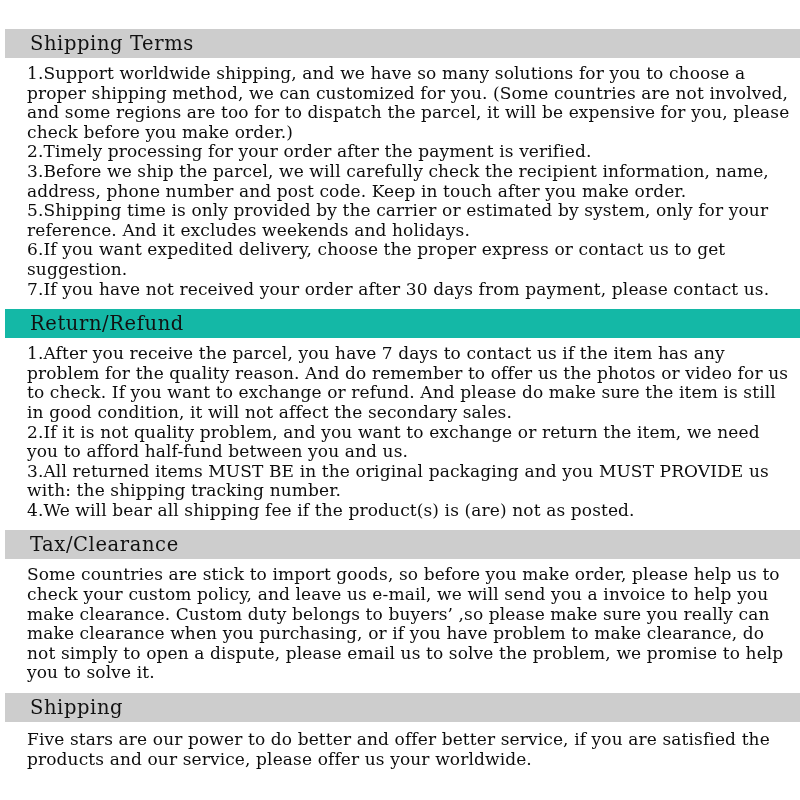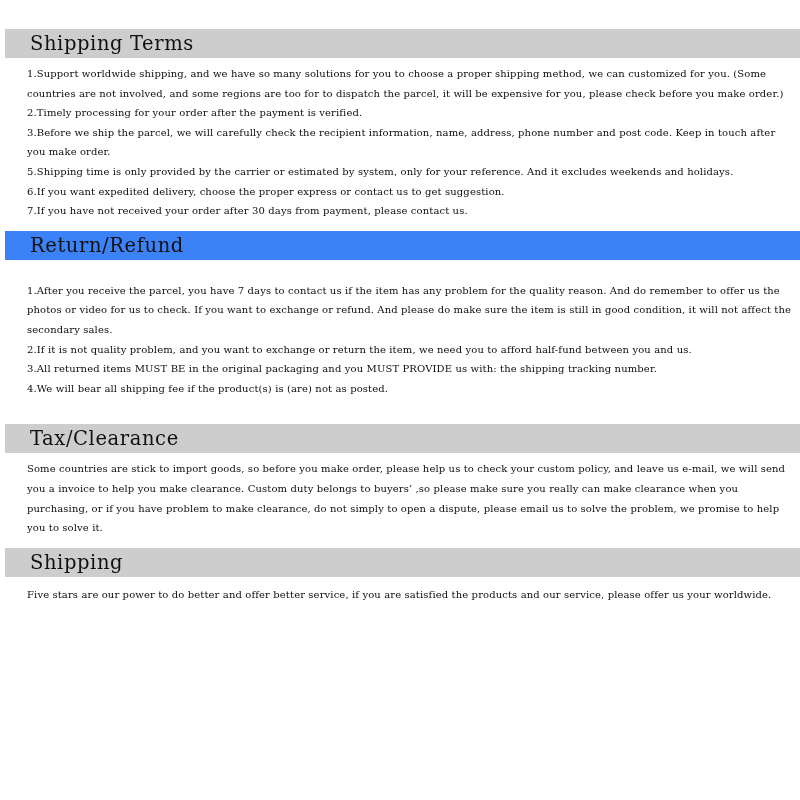--- a/index.html
+++ b/index.html
@@ -35,37 +35,37 @@
     color: #111111;
     font-family: "DejaVu Serif", "Liberation Serif", serif;
     white-space: nowrap;
     overflow: hidden;
   }
   .section-body {
     padding-left: 27px;
     padding-right: 6px;
     padding-top: 6px;
     padding-bottom: 6px;
-    font-size: 10px;
+    font-size: 17px;
     line-height: 19.6px;
     font-family: "DejaVu Serif", "Liberation Serif", serif;
     color: #0d0d0d;
     letter-spacing: 0.12px;
   }
   .para {
     margin: 0;
     padding: 0;
     white-space: pre-wrap;
     word-break: normal;
   }
   
   .sec-shipping .section-body { padding-top: 6px; }
   .sec-return   .section-header { margin-top: 4px; }
-  .sec-return   .section-body { padding-top: 21px; }
-  .sec-tax      .section-header { margin-top: 20px; }
+  .sec-return   .section-body { padding-top: 6px; }
+  .sec-tax      .section-header { margin-top: 4px; }
   .sec-tax      .section-body { }
   .sec-feedback .section-header { margin-top: 4px; }
   .sec-feedback .section-body { padding-top: 8px; }
 </style>
 </head>
 <body style="background: rgb(255, 255, 255); color: rgb(13, 13, 13);">
 
 <div class="page">
 
   <section class="section sec-shipping">
@@ -74,21 +74,21 @@
       <p class="para">1.Support worldwide shipping, and we have so many solutions for you to choose a proper shipping method, we can customized for you. (Some countries are not involved, and some regions are too for to dispatch the parcel, it will be expensive for you, please check before you make order.)
 2.Timely processing for your order after the payment is verified.
 3.Before we ship the parcel, we will carefully check the recipient information, name, address, phone number and post code. Keep in touch after you make order.
 5.Shipping time is only provided by the carrier or estimated by system, only for your reference. And it excludes weekends and holidays.
 6.If you want expedited delivery, choose the proper express or contact us to get suggestion.
 7.If you have not received your order after 30 days from payment, please contact us.</p>
     </div>
   </section>
 
   <section class="section sec-return">
-    <div class="section-header" style="background: #3b82f6;">Return/Refund</div>
+    <div class="section-header" style="background: #14b8a6;">Return/Refund</div>
     <div class="section-body">
       <p class="para">1.After you receive the parcel, you have 7 days to contact us if the item has any problem for the quality reason. And do remember to offer us the photos or video for us to check. If you want to exchange or refund. And please do make sure the item is still in good condition, it will not affect the secondary sales.
 2.If it is not quality problem, and you want to exchange or return the item, we need you to afford half-fund between you and us.
 3.All returned items MUST BE in the original packaging and you MUST PROVIDE us with: the shipping tracking number.
 4.We will bear all shipping fee if the product(s) is (are) not as posted.</p>
     </div>
   </section>
 
   <section class="section sec-tax">
     <div class="section-header" style="background: rgb(205, 205, 205);">Tax/Clearance</div>

